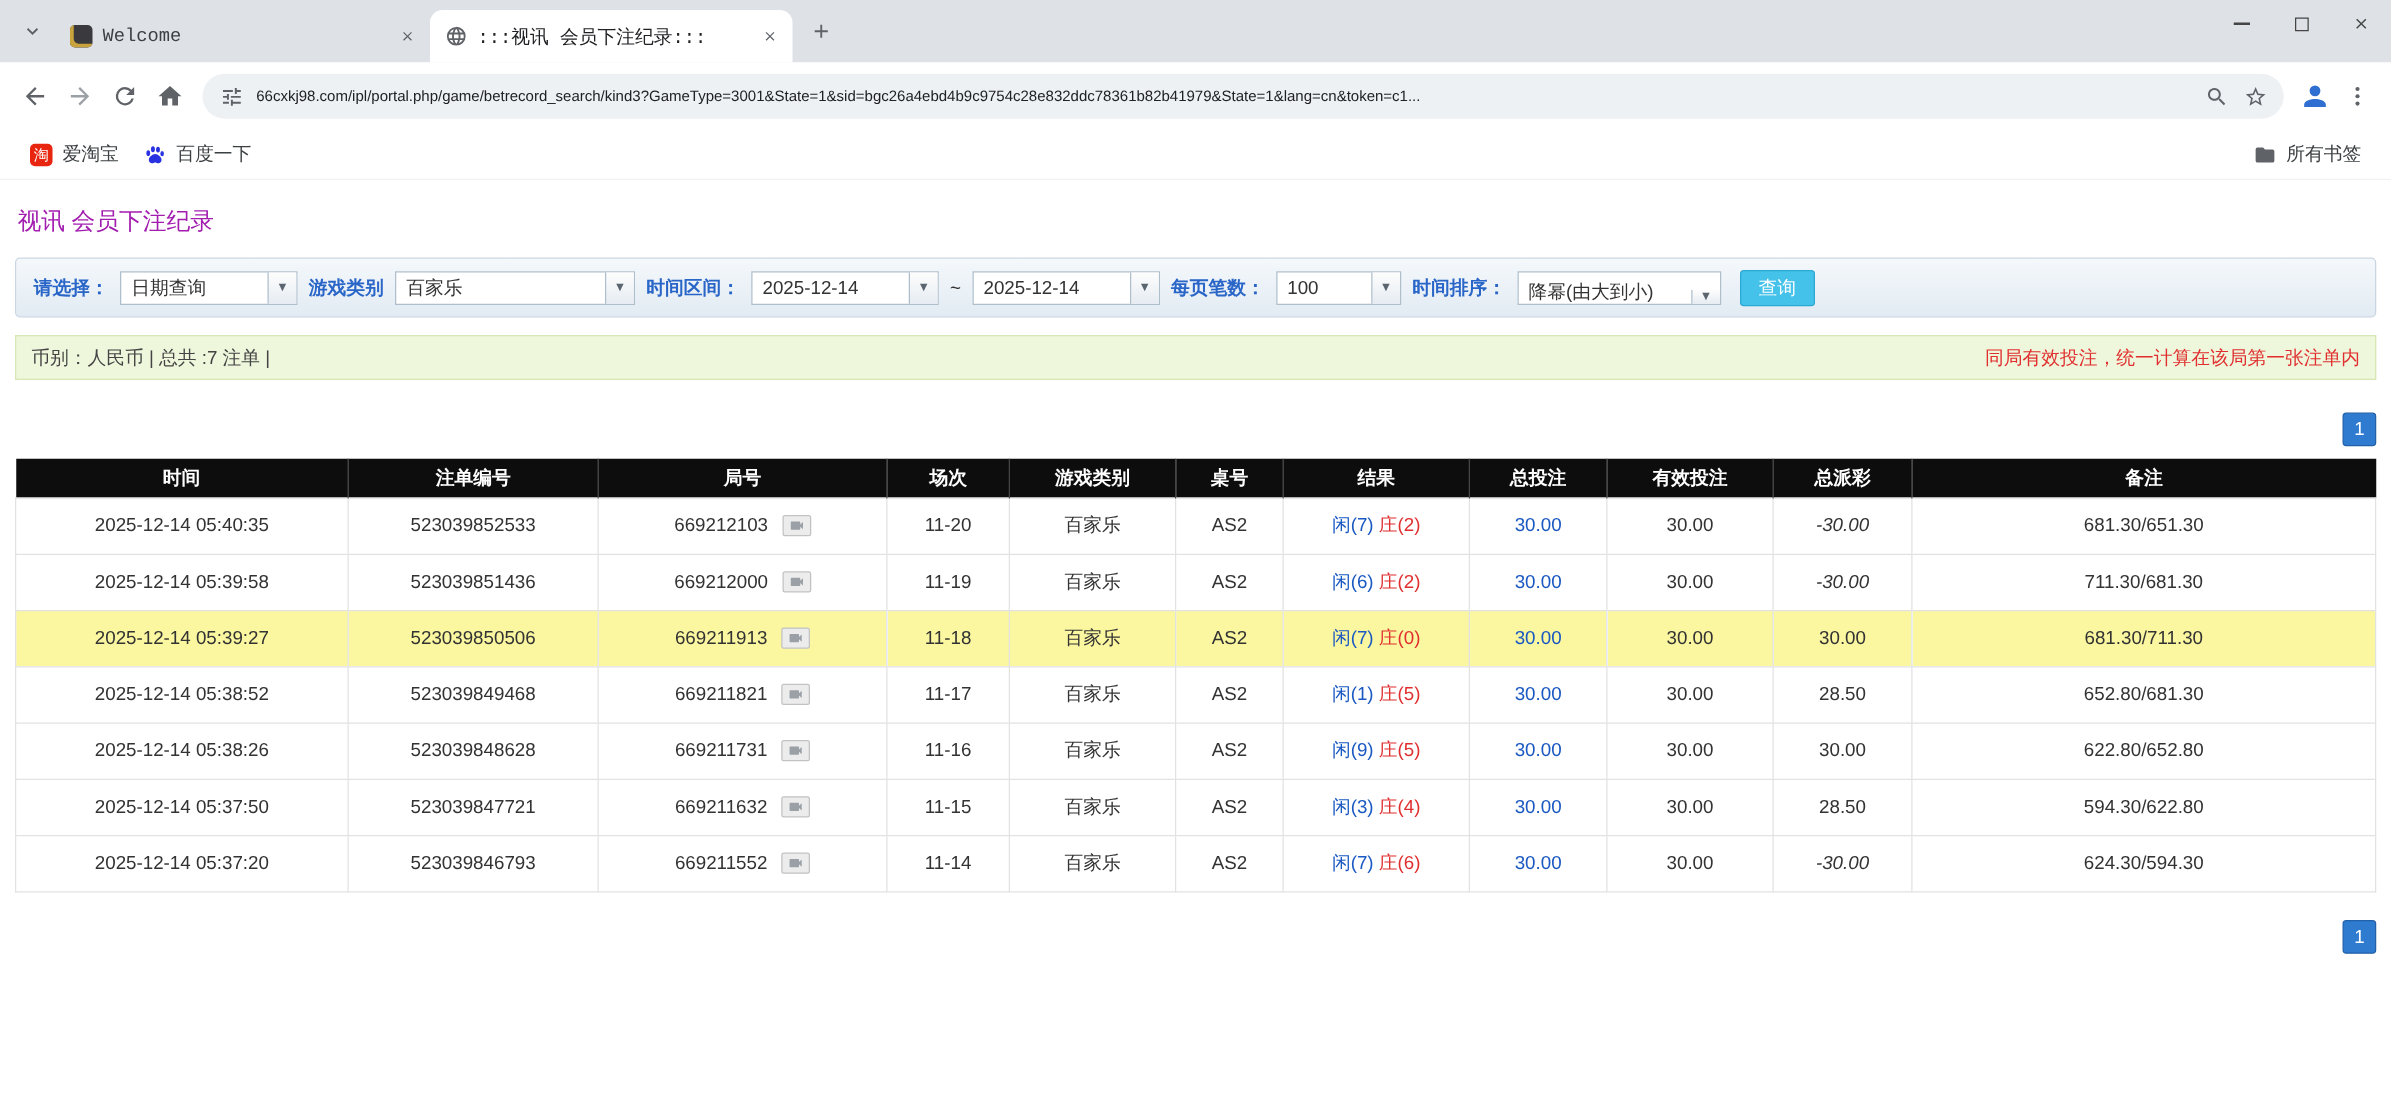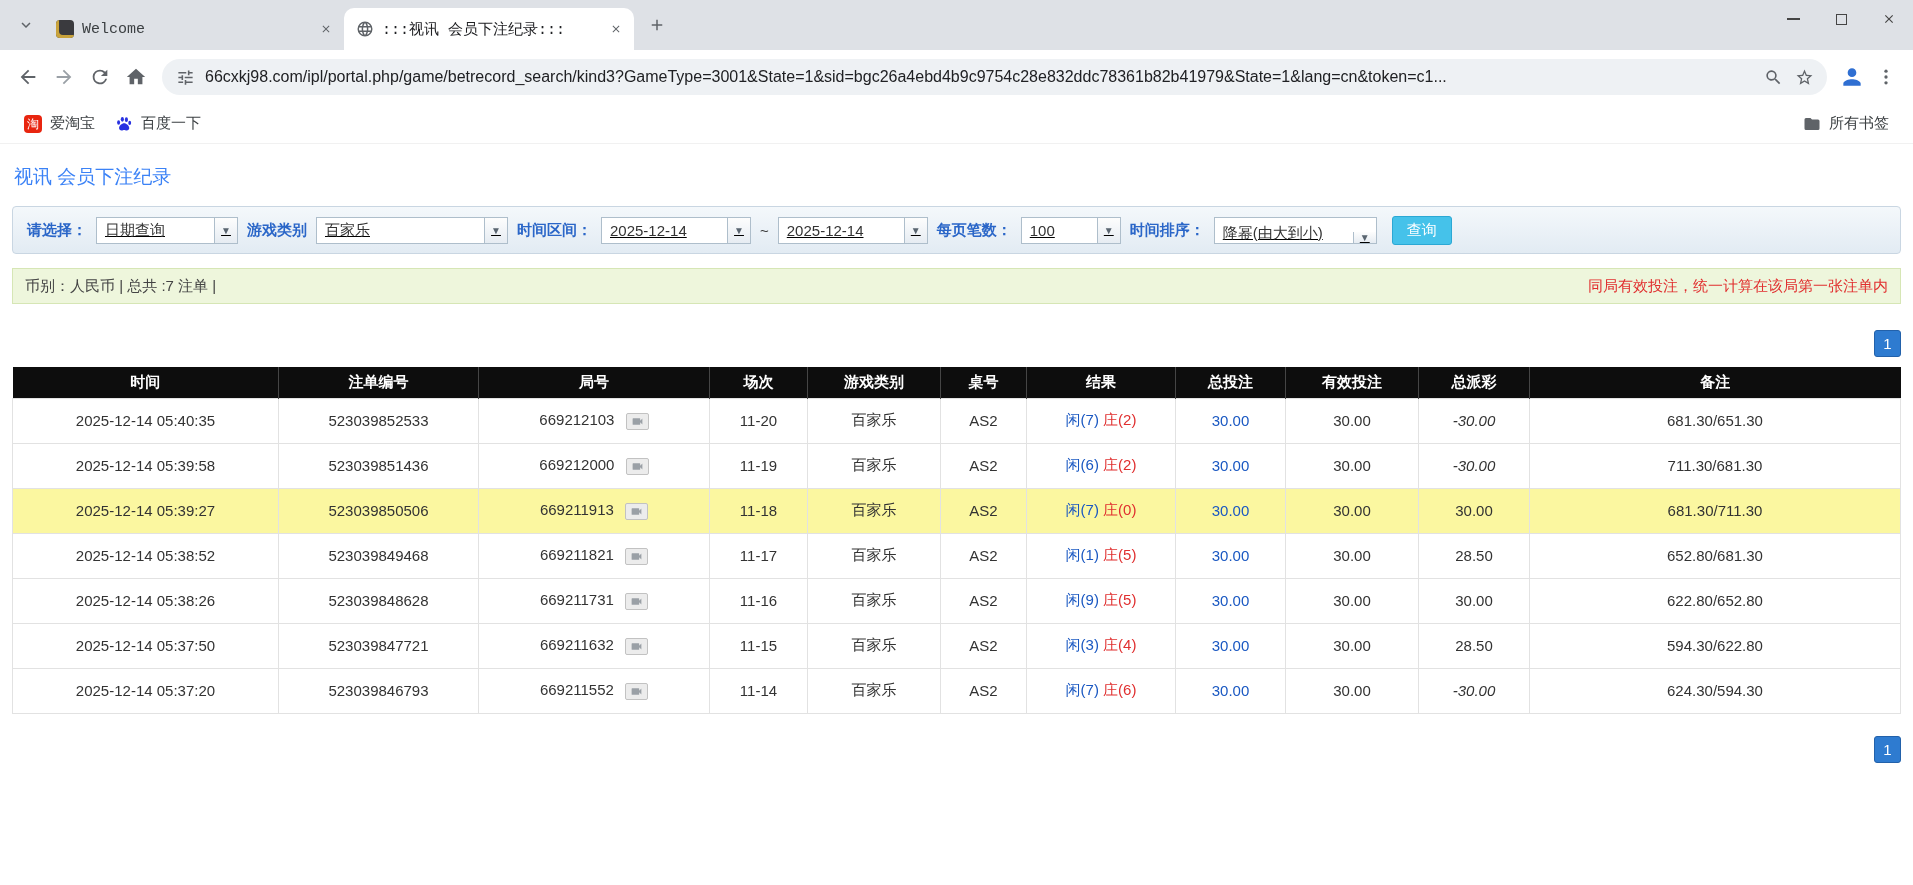--- a/index.html
+++ b/index.html
@@ -31,47 +31,47 @@
   .max-glyph { width:11px; height:11px; border:1.5px solid #454545; display:block; }
   .win-btn svg { width:14px; height:14px; fill:#454545; }
 
   .toolbar { height:54px; background:#fff; display:flex; align-items:center; padding:0 10px; }
   .tool-icon { width:36px; height:36px; border-radius:50%; display:flex; align-items:center;
                justify-content:center; flex:none; cursor:pointer; }
   .tool-icon svg { width:22px; height:22px; fill:#5f6368; }
   .tool-icon.dim svg { fill:#9aa0a6; }
   .omnibox { flex:1; height:36px; background:#eef1f4; border-radius:18px; display:flex; align-items:center;
              padding:0 12px; margin:0 8px; min-width:0; gap:9px; }
-  .omnibox .url { flex:1; font-size:16px; color:#202124; white-space:nowrap; overflow:hidden;
+  .omnibox .url { flex:1; font-size:12px; color:#202124; white-space:nowrap; overflow:hidden;
                   text-overflow:ellipsis; min-width:0; }
   .omni-icon { width:22px; height:22px; flex:none; display:flex; align-items:center; justify-content:center; cursor:pointer; }
   .omni-icon svg { width:19px; height:19px; fill:#5f6368; }
   .avatar { width:34px; height:34px; border-radius:50%; display:flex; align-items:center; justify-content:center; cursor:pointer; }
   .avatar svg { width:26px; height:26px; fill:#2f6fd2; }
   .menu-dots { width:34px; height:34px; display:flex; align-items:center; justify-content:center; cursor:pointer; }
   .menu-dots svg { width:20px; height:20px; fill:#5f6368; }
 
   .bookmarks-bar { height:40px; background:#fff; display:flex; align-items:center; padding:0 14px;
                    font-size:15px; color:#3c4043; border-bottom:1px solid #f1f1f1; }
   .bookmark { display:flex; align-items:center; gap:8px; padding:5px 10px; border-radius:14px; cursor:pointer; }
   .bm-icon { width:18px; height:18px; flex:none; display:flex; align-items:center; justify-content:center; }
   .bm-taobao { background:#e8250f; border-radius:4px; color:#fff; font-size:12px; line-height:18px; text-align:center; }
   .bm-icon svg { width:18px; height:18px; }
   .bookmarks-spacer { flex:1; }
   .bm-folder svg { fill:#5f6368; }
 
   
   .page { padding:0 12px; background:#fff; }
-  .page-title { font-size:19px; font-weight:400; color:#3b82f6; margin:20px 0 16px 2px; }
+  .page-title { font-size:19px; font-weight:400; color:#a21caf; margin:20px 0 16px 2px; }
 
   .filter-bar { height:48px; background:linear-gradient(#f4f8fb, #e2ebf3); border:1px solid #c9d6e2;
                 border-radius:4px; display:flex; align-items:center; padding:0 14px; gap:9px; font-size:15px; }
   .flabel { color:var(--label-blue, #2a66c8); font-weight:bold; white-space:nowrap; }
   .tilde { color:#333; }
-  .combo { background:#fff; border:1px solid #aebecb; height:27px; display:flex; align-items:stretch; cursor:pointer;text-decoration:underline; }
+  .combo { background:#fff; border:1px solid #aebecb; height:27px; display:flex; align-items:stretch; cursor:pointer; }
   .combo-text { padding:0 8px; color:#333; flex:1; display:flex; align-items:center; white-space:nowrap; overflow:hidden; }
   .combo-arrow { width:23px; border-left:1px solid #aebecb; background:linear-gradient(#fdfdfd, #e6ecf2);
                  display:flex; align-items:center; justify-content:center; color:#5a6570; font-size:10px; flex:none; }
   .w-query { width:142px; } .w-game { width:192px; } .w-date { width:150px; }
   .w-size { width:100px; } .w-sort { width:163px;align-items:flex-end; }
   .search-btn { height:29px; padding:0 14px; margin-left:6px; background:var(--search-button-blue, #45c2ea);
                 border:1px solid #2ba8d4; border-radius:3px; color:#fff; font-size:15px; cursor:pointer;
                 font-family:"Liberation Sans", sans-serif; }
 
   .info-bar { margin-top:14px; height:36px; background:var(--info-bar-green, #eef6dc); border:1px solid #d6e6b5;

